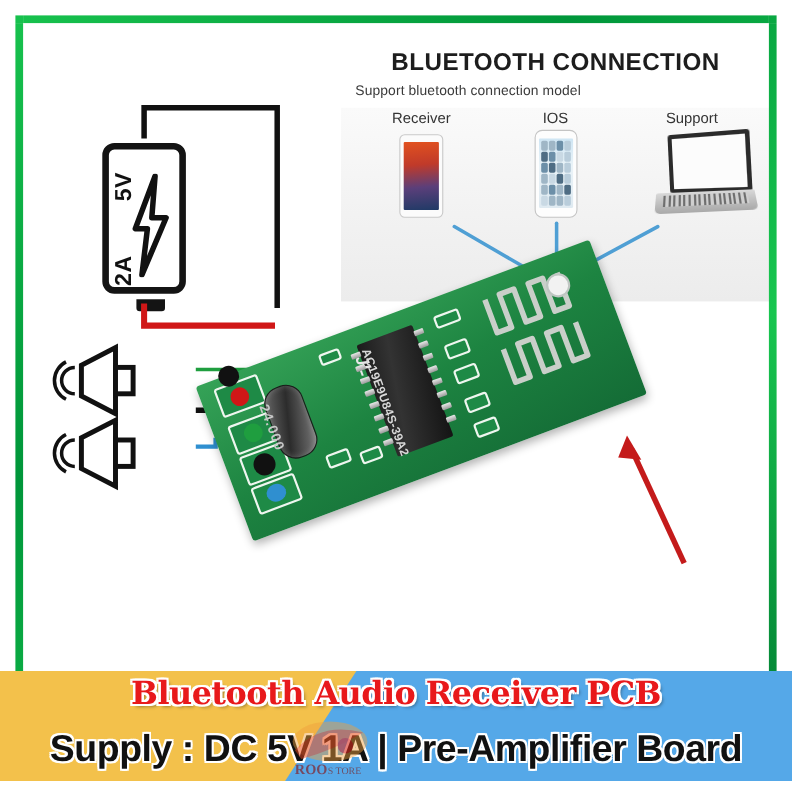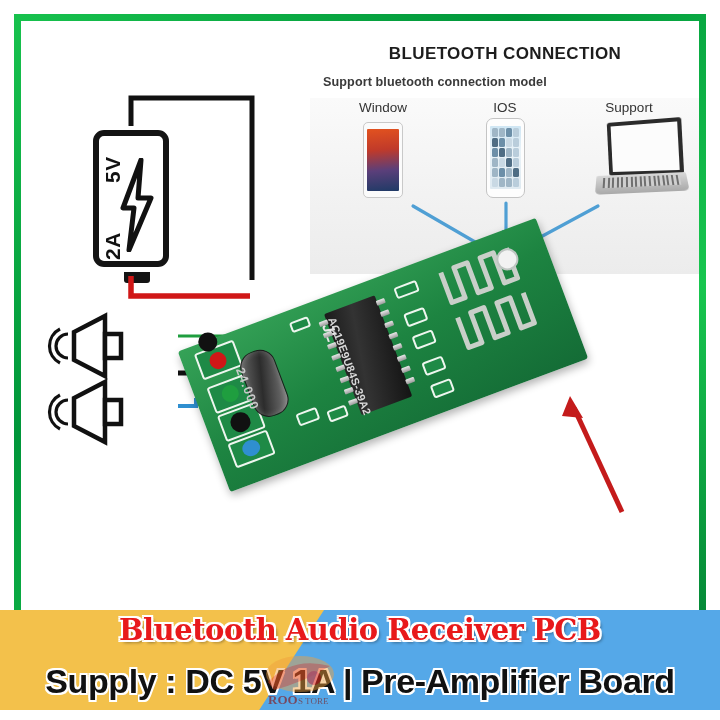--- a/index.html
+++ b/index.html
@@ -30,26 +30,26 @@
   #bt-panel {
     position: absolute;
     left: 305px; top: 24px;
     width: 400px; height: 250px;
     background: #ffffff;
     z-index: 2;
   }
   #bt-title {
     position: absolute; left: 0; top: 20px; width: 400px;
     text-align: center;
-    font-size: 17px; font-weight: bold; letter-spacing: .4px;
+    font-size: 22px; font-weight: bold; letter-spacing: .4px;
     color: #1d1d1d;
   }
   #bt-sub {
     position: absolute; left: 18px; top: 51px;
-    font-size: 12.6px; font-weight: 700; color: #3a3a3a;
+    font-size: 12.6px; font-weight: 400; color: #3a3a3a;
     letter-spacing: .1px;
   }
   #bt-stage {
     position: absolute; left: 5px; top: 74px;
     width: 395px; height: 176px;
     background: linear-gradient(180deg,#fafafa 0%,#f2f2f2 55%,#ececec 100%);
   }
   .dev-label {
     position: absolute; top: 2px;
     font-size: 13.5px; color: #333; text-align: center; width: 110px;
@@ -269,21 +269,21 @@
 </head>
 <body>
 
 <div id="stage">
 
   <div id="bt-panel">
     <div id="bt-title">BLUETOOTH CONNECTION</div>
     <div id="bt-sub">Support bluetooth connection model</div>
 
     <div id="bt-stage">
-      <div class="dev-label" id="lbl-android">Window</div>
+      <div class="dev-label" id="lbl-android">Receiver</div>
       <div class="dev-label" id="lbl-ios">IOS</div>
       <div class="dev-label" id="lbl-win">Support</div>
 
       <div id="android-phone">
         <div id="android-screen"></div>
       </div>
 
       <div id="ios-phone">
         <div id="ios-screen">
           <i></i>

